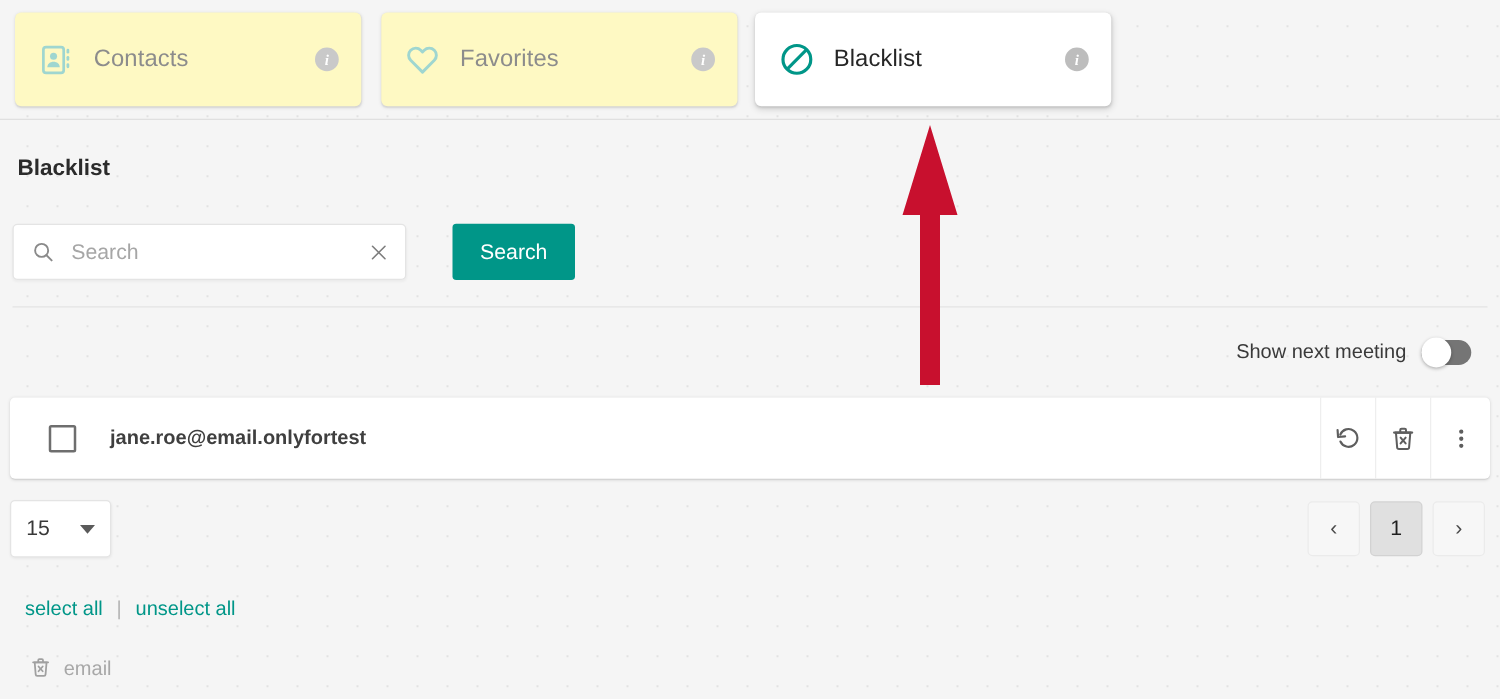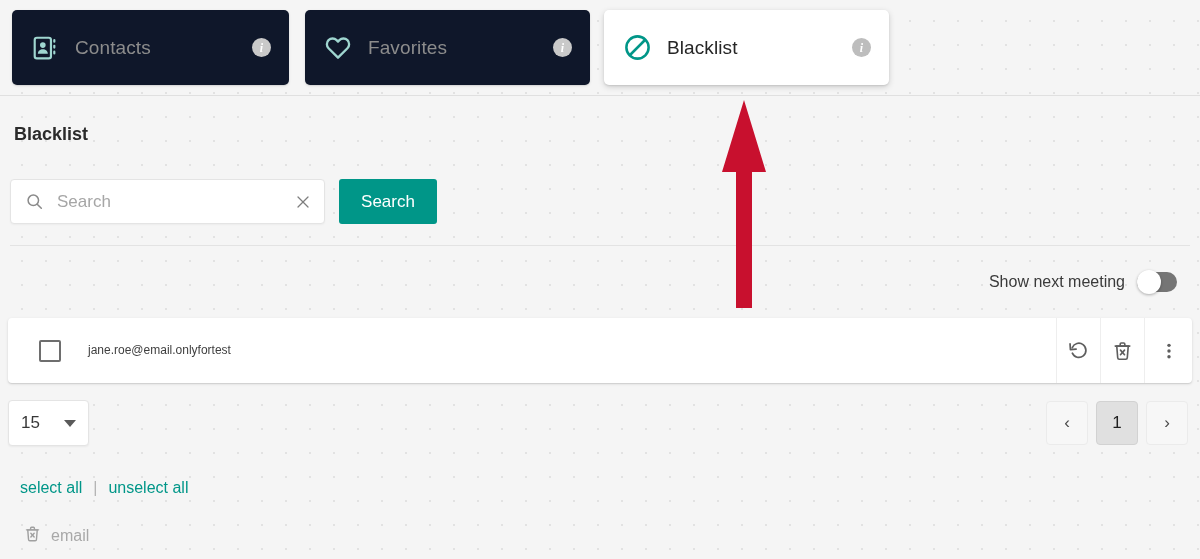--- a/index.html
+++ b/index.html
@@ -39,21 +39,21 @@
     position: absolute;
     top: 10px;
     height: 75px;
     border-radius: 5px;
     display: flex;
     align-items: center;
     padding: 0 18px;
     background: #fafafa;
     box-shadow: 0 1px 3px rgba(0,0,0,.10), 0 1px 1px rgba(0,0,0,.06);
   }
-  .tab.inactive { background: #0f172a; }
+  .tab.inactive { background: #fef9c3; }
   .tab.active {
     background: #ffffff;
     box-shadow: 0 2px 6px rgba(0,0,0,.16), 0 1px 2px rgba(0,0,0,.10);
   }
   .tab-contacts  { left: 12px;  width: 277px; }
   .tab-favorites { left: 305px; width: 285px; }
   .tab-blacklist { left: 604px; width: 285px; }
 
   .tab-icon {
     width: 30px; height: 30px;
@@ -92,20 +92,21 @@
     font-weight: bold;
     color: #2b2b2b;
   }
 
   
   .search-row {
     position: absolute;
     left: 10px; top: 179px;
     display: flex;
     align-items: center;
+    gap: 23px;
   }
   .search-field {
     width: 315px;
     height: 45px;
     background: #ffffff;
     border: 1px solid #e4e4e4;
     border-radius: 4px;
     display: flex;
     align-items: center;
     padding: 0 12px 0 14px;
@@ -193,22 +194,22 @@
     margin-left: 31px;
     width: 22px; height: 22px;
     border: 2px solid #6e6e6e;
     border-radius: 2px;
     background: #fff;
     flex: 0 0 22px;
     cursor: pointer;
   }
   .row-text { margin-left: 27px; display: flex; flex-direction: column; justify-content: center; }
   .row-primary {
-    font-size: 12px;
-    font-weight: normal;
+    font-size: 16px;
+    font-weight: bold;
     color: #3f3f3f;
     line-height: 1.25;
   }
   .row-secondary {
     font-size: 13px;
     color: #8f8f8f;
     line-height: 1.35;
     margin-top: 2px;
   }
   .row-actions {

